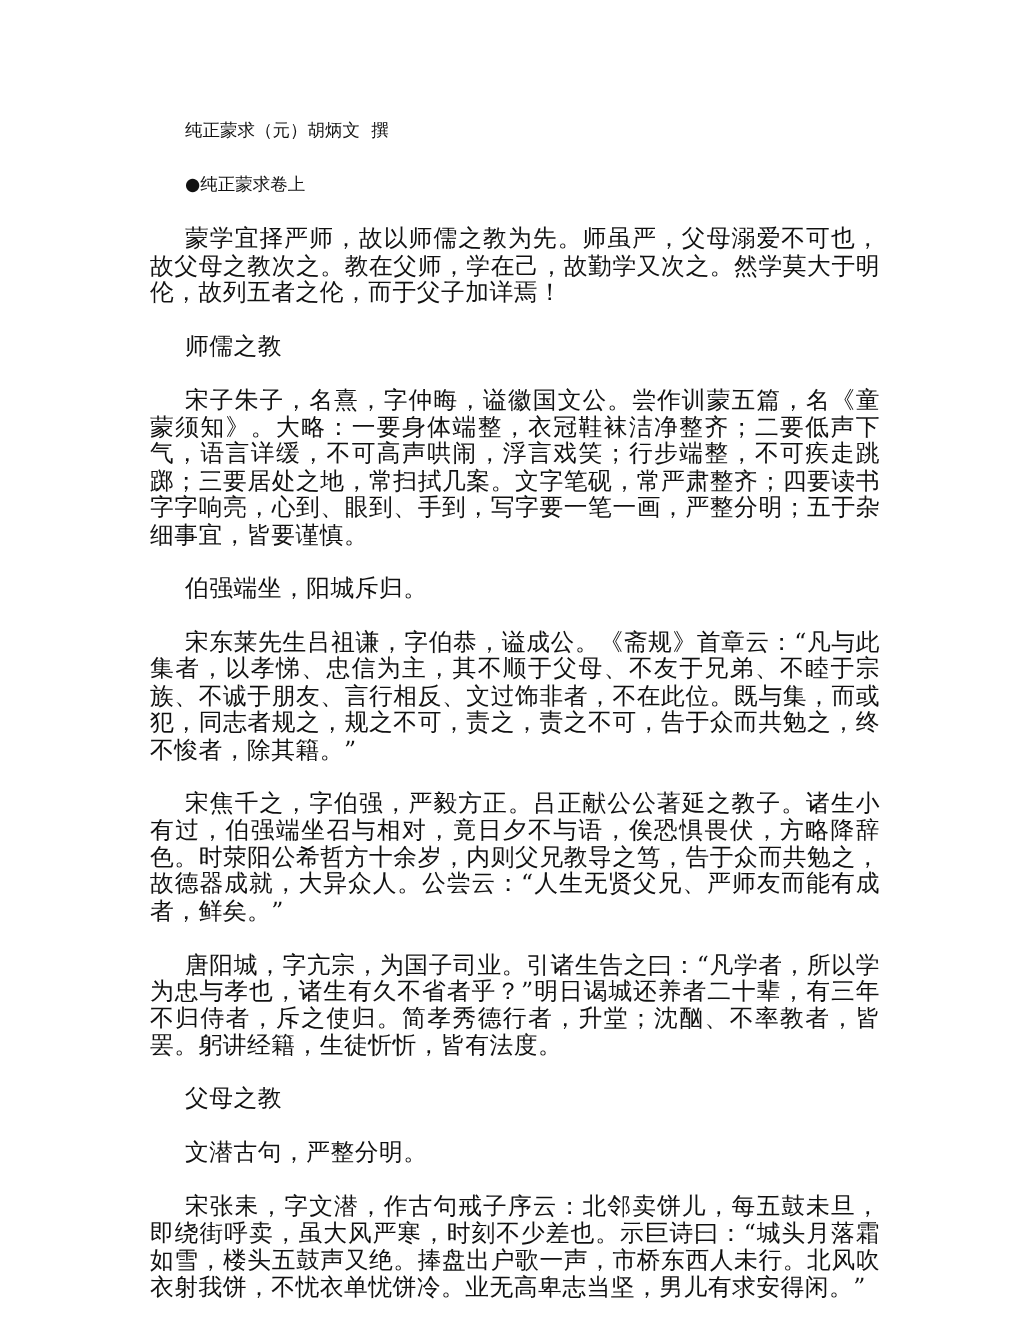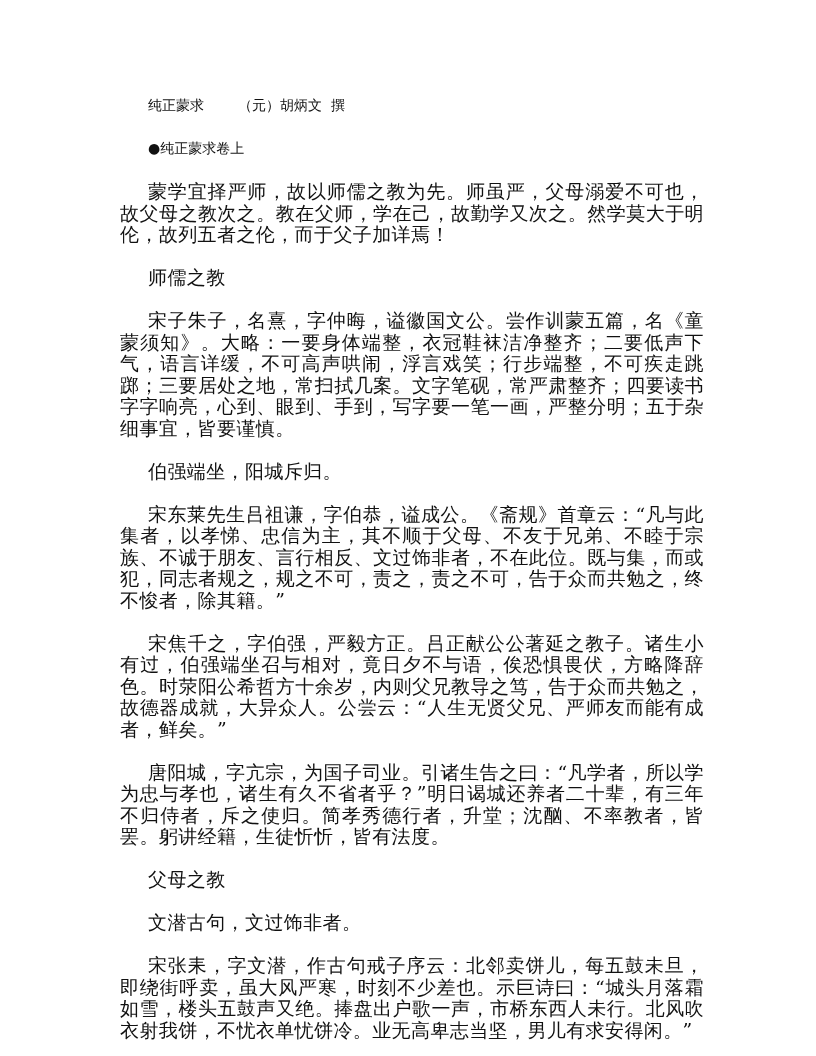--- a/index.html
+++ b/index.html
@@ -2,32 +2,32 @@
 <html><head>
   <meta charset="utf-8">
   <style>
     html, body { margin: 0; padding: 0; background: #ffffff; }
     body { width: 816px; height: 1056px; overflow: hidden; position: relative;
       font-family: "DejaVu Serif", "Liberation Serif", serif; color: #111; }
     .page { position: absolute; left: 120px; top: 95px; width: 584px; }
     .p { font-size: 19px; line-height: 21.5px; text-indent: 28px; margin: 0 0 21.5px 0;
       text-align: justify; word-break: break-all; letter-spacing: 0.4px; }
     .title-line { font-size: 14px; line-height: 21.5px; margin: 0 0 21.5px 0; text-indent: 28px; white-space: pre; }
-    .title-line .author { margin-left: 34px; }
+    .title-line .author { }
   </style>
 </head>
 <body>
 
 <div class="page">
   <div class="title-line"><span>纯正蒙求</span><span class="author">（元）胡炳文  撰</span></div>
   <div class="title-line">●纯正蒙求卷上</div>
   <p class="p">蒙学宜择严师，故以师儒之教为先。师虽严，父母溺爱不可也，故父母之教次之。教在父师，学在己，故勤学又次之。然学莫大于明伦，故列五者之伦，而于父子加详焉！</p>
   <p class="p">师儒之教</p>
   <p class="p">宋子朱子，名熹，字仲晦，谥徽国文公。尝作训蒙五篇，名《童蒙须知》。大略：一要身体端整，衣冠鞋袜洁净整齐；二要低声下气，语言详缓，不可高声哄闹，浮言戏笑；行步端整，不可疾走跳踯；三要居处之地，常扫拭几案。文字笔砚，常严肃整齐；四要读书字字响亮，心到、眼到、手到，写字要一笔一画，严整分明；五于杂细事宜，皆要谨慎。</p>
   <p class="p">伯强端坐，阳城斥归。</p>
   <p class="p">宋东莱先生吕祖谦，字伯恭，谥成公。《斋规》首章云：“凡与此集者，以孝悌、忠信为主，其不顺于父母、不友于兄弟、不睦于宗族、不诚于朋友、言行相反、文过饰非者，不在此位。既与集，而或犯，同志者规之，规之不可，责之，责之不可，告于众而共勉之，终不悛者，除其籍。”</p>
   <p class="p">宋焦千之，字伯强，严毅方正。吕正献公公著延之教子。诸生小有过，伯强端坐召与相对，竟日夕不与语，俟恐惧畏伏，方略降辞色。时荥阳公希哲方十余岁，内则父兄教导之笃，告于众而共勉之，故德器成就，大异众人。公尝云：“人生无贤父兄、严师友而能有成者，鲜矣。”</p>
   <p class="p">唐阳城，字亢宗，为国子司业。引诸生告之曰：“凡学者，所以学为忠与孝也，诸生有久不省者乎？”明日谒城还养者二十辈，有三年不归侍者，斥之使归。简孝秀德行者，升堂；沈酗、不率教者，皆罢。躬讲经籍，生徒忻忻，皆有法度。</p>
   <p class="p">父母之教</p>
-  <p class="p">文潜古句，文过饰非者。</p>
+  <p class="p">文潜古句，严整分明。</p>
   <p class="p">宋张耒，字文潜，作古句戒子序云：北邻卖饼儿，每五鼓未旦，即绕街呼卖，虽大风严寒，时刻不少差也。示巨诗曰：“城头月落霜如雪，楼头五鼓声又绝。捧盘出户歌一声，市桥东西人未行。北风吹衣射我饼，不忧衣单忧饼冷。业无高卑志当坚，男儿有求安得闲。”</p>
 
 </div>
 
 </body></html>

